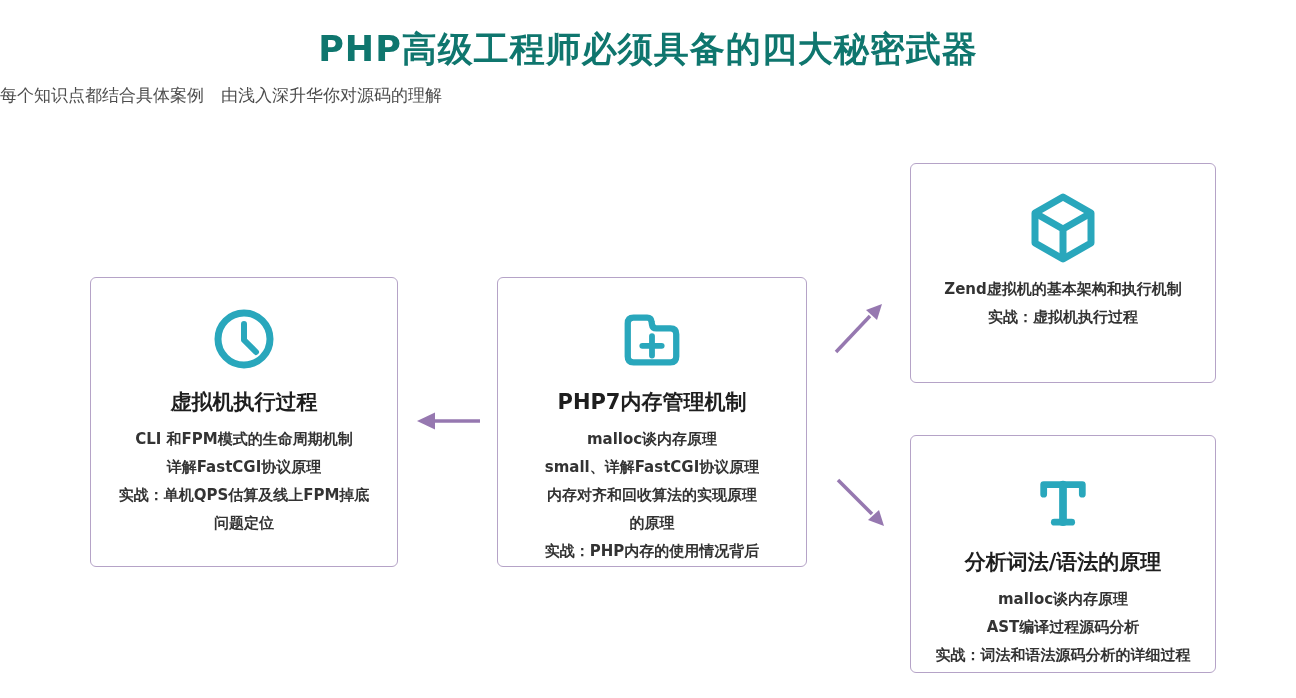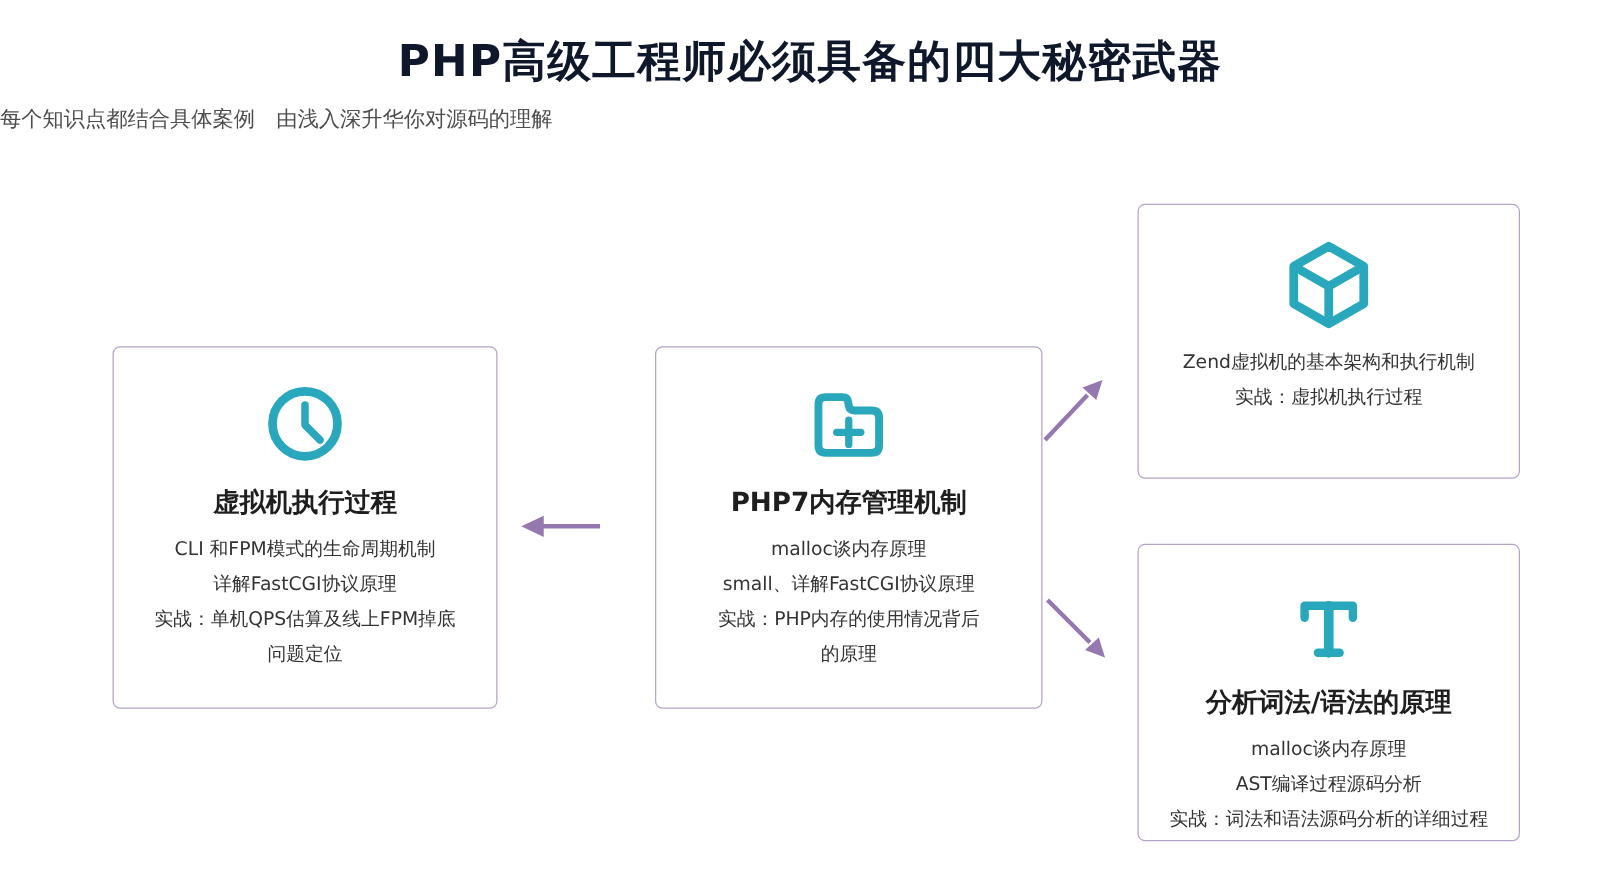--- a/index.html
+++ b/index.html
@@ -1,45 +1,45 @@
 <!DOCTYPE html>
 <html><head>
 <meta charset="utf-8">
 <style>
   html,body { margin:0; padding:0; background:#ffffff; }
   body { font-family:"DejaVu Sans","Liberation Sans",sans-serif; color:#1f1f1f; }
   .stage { position:relative; width:1296px; height:698px; background:#ffffff; overflow:hidden; margin:0 auto; }
 
   .page-title {
     position:absolute; left:0; top:26px; width:100%;
-    text-align:center; font-size:35px; font-weight:bold; color:#0f172a;
+    text-align:center; font-size:35px; font-weight:bold; color:#0f766e;
     letter-spacing:1px;
   }
   .page-subtitle {
     position:absolute; left:0; top:84px; width:100%;
     text-align:left; font-size:17px; color:#4d4d4d;
   }
 
   .card {
     position:absolute; box-sizing:border-box;
     background:#ffffff; border:1px solid #b5a3c7; border-radius:6px;
     text-align:center;
   }
   .card-lifecycle { left:90px;  top:277px; width:308px; height:290px; padding-top:30px; }
-  .card-memory    { left:524px; top:277px; width:310px; height:290px; padding-top:30px; }
+  .card-memory    { left:497px; top:277px; width:310px; height:290px; padding-top:30px; }
   .card-zend      { left:910px; top:163px; width:306px; height:220px; padding-top:26px; }
   .card-parser    { left:910px; top:435px; width:306px; height:238px; padding-top:37px; }
 
   .icon-wrap { display:flex; justify-content:center; align-items:center; }
   .card-title { font-size:21px; font-weight:bold; color:#1e1e1e; }
   .card-lifecycle .card-title { margin-top:18px; }
   .card-memory    .card-title { margin-top:16px; }
   .card-zend      .card-title { margin-top:10px; }
   .card-parser    .card-title { margin-top:19px; }
-  .card-lines { margin-top:9px; font-size:15px; color:#333333; line-height:28px; }
+  .card-lines { margin-top:9px; font-size:15px; color:#333333; line-height:28px;font-weight:bold; }
 
   .arrow { position:absolute; }
 </style>
 </head>
 <body>
 
 <div class="stage">
 
   <div class="page-title">PHP高级工程师必须具备的四大秘密武器</div>
   <div class="page-subtitle">每个知识点都结合具体案例　由浅入深升华你对源码的理解</div>
@@ -64,22 +64,23 @@
     <div class="icon-wrap">
       <svg width="66" height="64" viewBox="0 0 68 66" fill="none">
         <path d="M9 50 V16 Q9 10 15 10 H29 Q33 10 33.5 14 L34 17 Q34.5 21 38.5 21 H53 Q59 21 59 27 V50 Q59 56 53 56 H15 Q9 56 9 50 Z" stroke="#29a7bc" stroke-width="6.5" stroke-linejoin="round"></path>
         <path d="M24 39 H44 M34 29 V49" stroke="#29a7bc" stroke-width="6" stroke-linecap="round"></path>
       </svg>
     </div>
     <div class="card-title">PHP7内存管理机制</div>
     <div class="card-lines">
       <div>malloc谈内存原理</div>
       <div>small、详解FastCGI协议原理</div>
+      <div>内存对齐和回收算法的实现原理</div>
+      <div>的原理</div>
       <div>实战：PHP内存的使用情况背后</div>
-      <div>的原理</div>
     </div>
   </div>
 
   <div class="card card-zend">
     <div class="icon-wrap">
       <svg width="76" height="76" viewBox="0 0 76 76" fill="none">
         <path d="M38 7 L66 23 V53 L38 69 L10 53 V23 Z" stroke="#29a7bc" stroke-width="7" stroke-linejoin="round"></path>
         <path d="M10 23 L38 39 L66 23 M38 39 V69" stroke="#29a7bc" stroke-width="7" stroke-linejoin="round"></path>
       </svg>
     </div>

